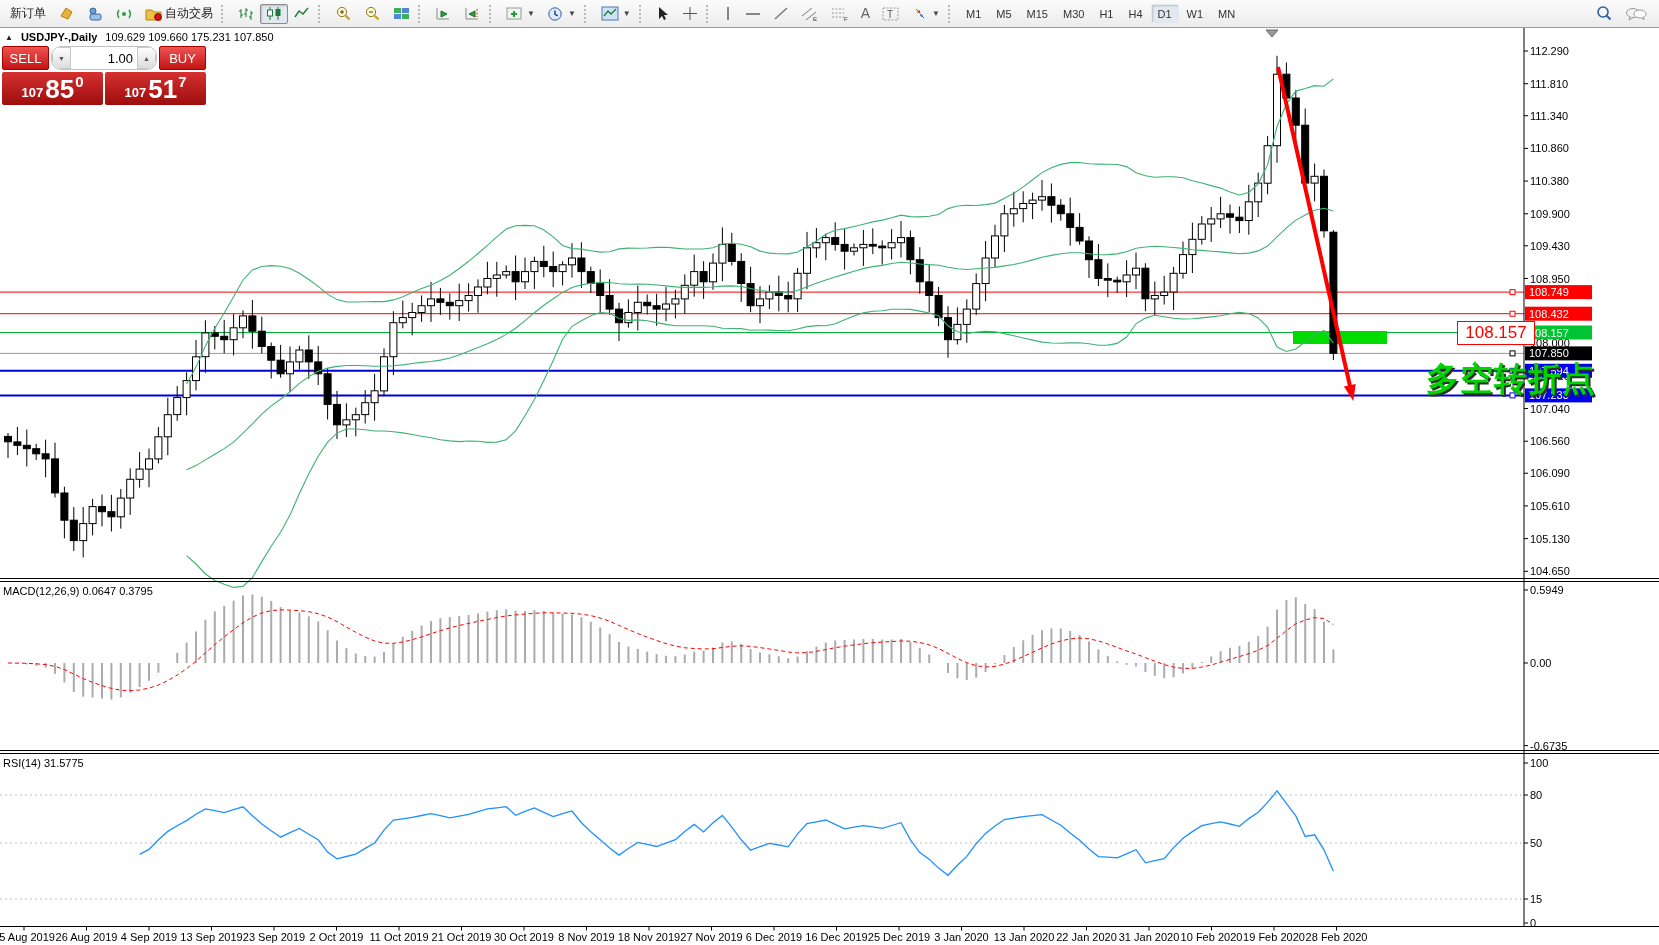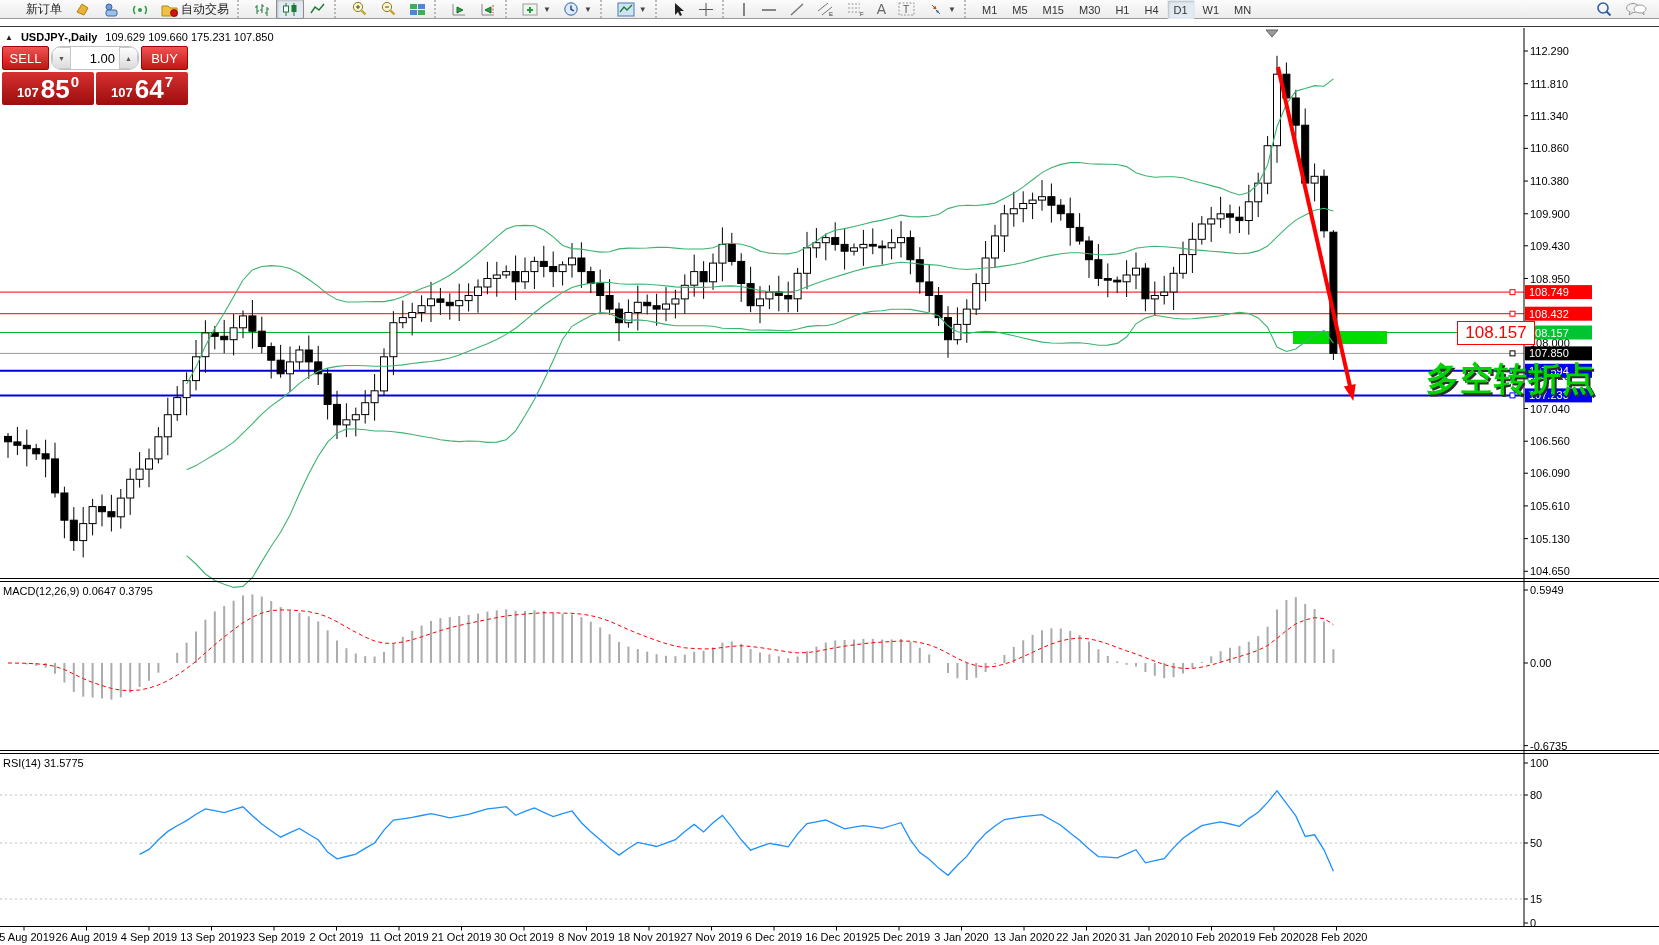--- a/index.html
+++ b/index.html
@@ -1,34 +1,34 @@
 <!DOCTYPE html>
 <html><head>
 <meta charset="utf-8">
 <style>
   html,body{margin:0;padding:0;background:#fff;}
   #app{position:relative;width:1659px;height:945px;overflow:hidden;font-family:"Liberation Sans",sans-serif;background:#fff;}
   
-  #toolbar{position:absolute;left:0;top:0;width:1659px;height:19px;background:linear-gradient(#fbfbfb,#ececec);
-    border-bottom:1px solid #9a9a9a;display:flex;align-items:center;z-index:20;box-sizing:border-box;padding-left:20px;}
+  #toolbar{position:absolute;left:0;top:0;width:1659px;height:28px;background:linear-gradient(#fbfbfb,#ececec);
+    border-bottom:1px solid #9a9a9a;display:flex;align-items:center;z-index:20;box-sizing:border-box;padding-left:4px;}
   .tbtn{display:flex;align-items:center;gap:3px;padding:2px 5px;border:1px solid transparent;border-radius:2px;
     font-size:12px;color:#222;height:20px;box-sizing:border-box;white-space:nowrap;}
   .pressed{border:1px solid #8c8c8c;background:#e2e9f0;box-shadow:inset 1px 1px 2px rgba(0,0,0,.18);}
   .grip{width:7px;height:18px;margin:0 2px;border-left:2px dotted #b9b9b9;}
   .caret{font-size:8px;color:#444;margin-left:1px;}
   .tf{font-size:11px;font-weight:normal;color:#333;padding:3px 6px;border:1px solid transparent;border-radius:2px;height:19px;box-sizing:border-box;}
   #toolbar .right{margin-left:auto;display:flex;align-items:center;margin-right:6px;}
   .glyph{font-size:13px;line-height:13px;}
   
   #chart-region{position:absolute;left:0;top:26px;width:1659px;height:919px;border-top:1px solid #3a3a3a;background:#fff;}
   #chart-svg{position:absolute;left:0;top:-26px;width:1659px;height:945px;}
   #chart-header{position:absolute;left:5px;top:4px;font-size:11px;color:#000;z-index:6;display:flex;gap:8px;align-items:center;}
   #chart-header .tri{font-size:8px;color:#222;}
   
-  #trade-panel{position:absolute;left:2px;top:19px;width:186px;z-index:7;font-family:"Liberation Sans",sans-serif;}
+  #trade-panel{position:absolute;left:2px;top:19px;width:204px;z-index:7;font-family:"Liberation Sans",sans-serif;}
   #tp-row1{display:flex;height:24px;gap:2px;}
   .tp-btn{flex:0 0 45px;background:linear-gradient(#ef5350,#c21515);color:#fff;font-size:13px;display:flex;align-items:center;justify-content:center;border-radius:2px;border:1px solid #a00;}
   #tp-vol{flex:1;display:flex;background:#fff;border:1px solid #c0c0c0;border-radius:10px;overflow:hidden;}
   #tp-vol input{flex:1;border:0;outline:none;text-align:right;font-size:13px;padding:0 4px;min-width:0;font-family:"Liberation Sans",sans-serif;}
   .spin{width:17px;background:linear-gradient(#fdfdfd,#dcdcdc);border:1px solid #c8c8c8;font-size:7px;color:#555;display:flex;align-items:center;justify-content:center;}
   #tp-row2{display:flex;height:33px;gap:2px;margin-top:2px;}
   .tp-price{flex:1;background:linear-gradient(#d63030,#9d0d0d);color:#fff;display:flex;align-items:flex-end;justify-content:center;border-radius:2px;padding-bottom:1px;}
   .tp-price .small{font-size:13px;font-weight:bold;margin:0 2px 4px 0;}
   .tp-price .big{font-size:26px;font-weight:bold;line-height:30px;}
   .tp-price .sup{font-size:15px;font-weight:bold;margin:1px 0 0 1px;align-self:flex-start;}
@@ -833,21 +833,21 @@
         <div class="tp-btn">BUY</div>
       </div>
       <div id="tp-row2">
         <div class="tp-price">
           <span class="small">107</span>
           <span class="big">85</span>
           <span class="sup">0</span>
         </div>
         <div class="tp-price">
           <span class="small">107</span>
-          <span class="big">64</span>
+          <span class="big">51</span>
           <span class="sup">7</span>
         </div>
       </div>
     </div>
 
     <div id="price-label-box">108.157</div>
     <div id="cn-annotation" style="color: rgb(0, 212, 0);">多空转折点</div>
   </div>
 </div>
 

